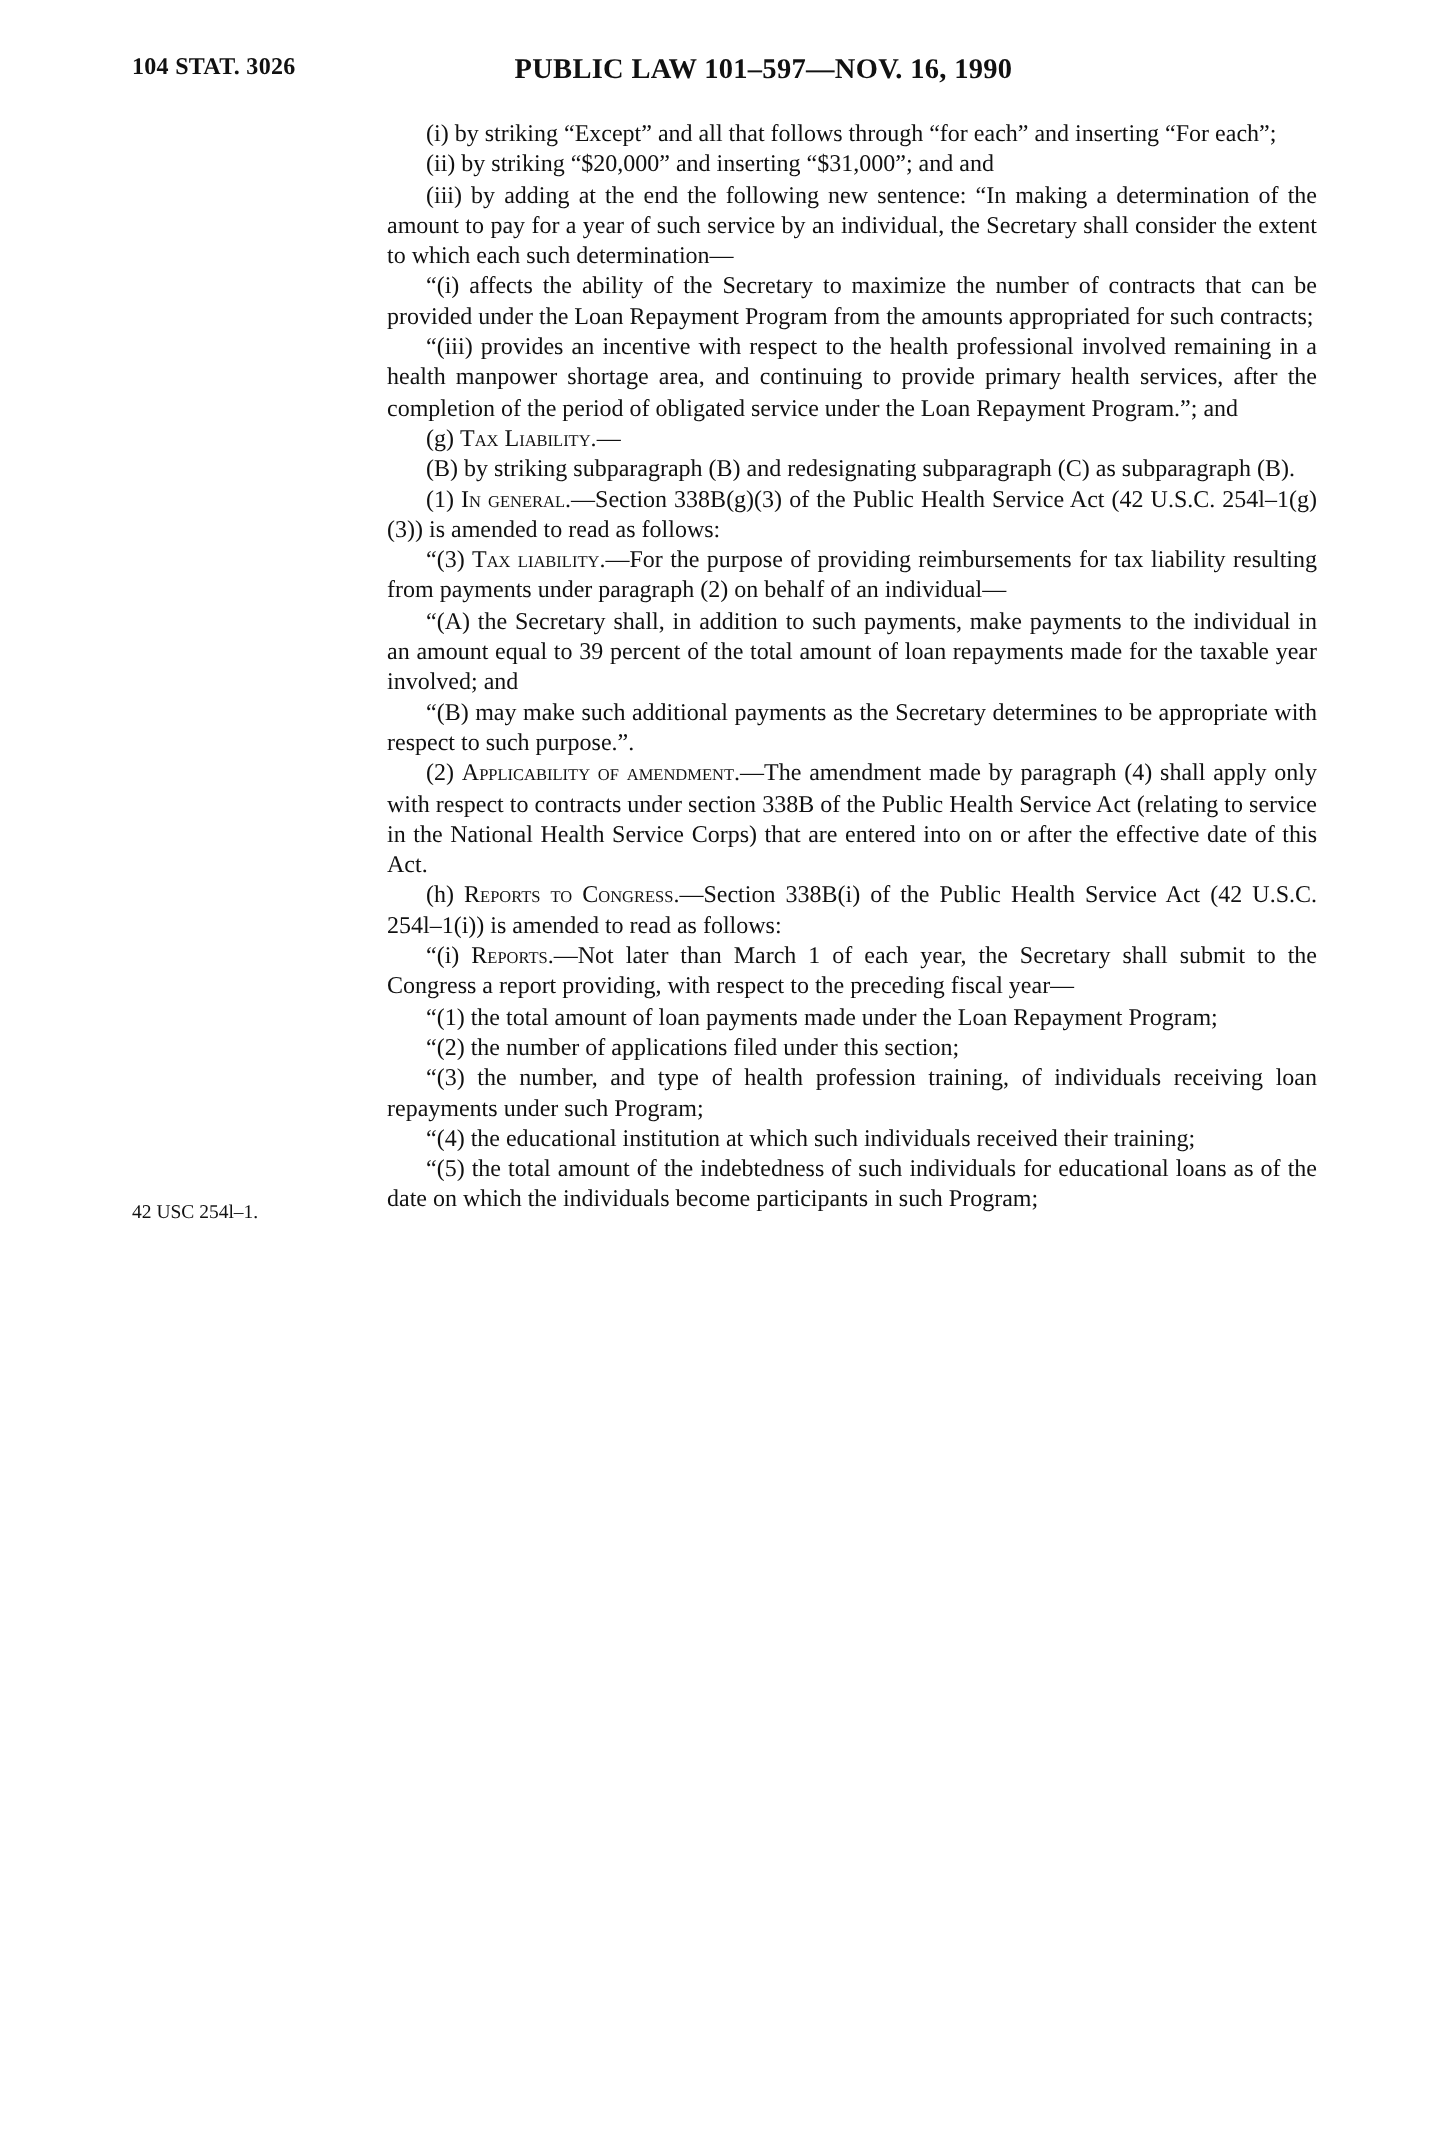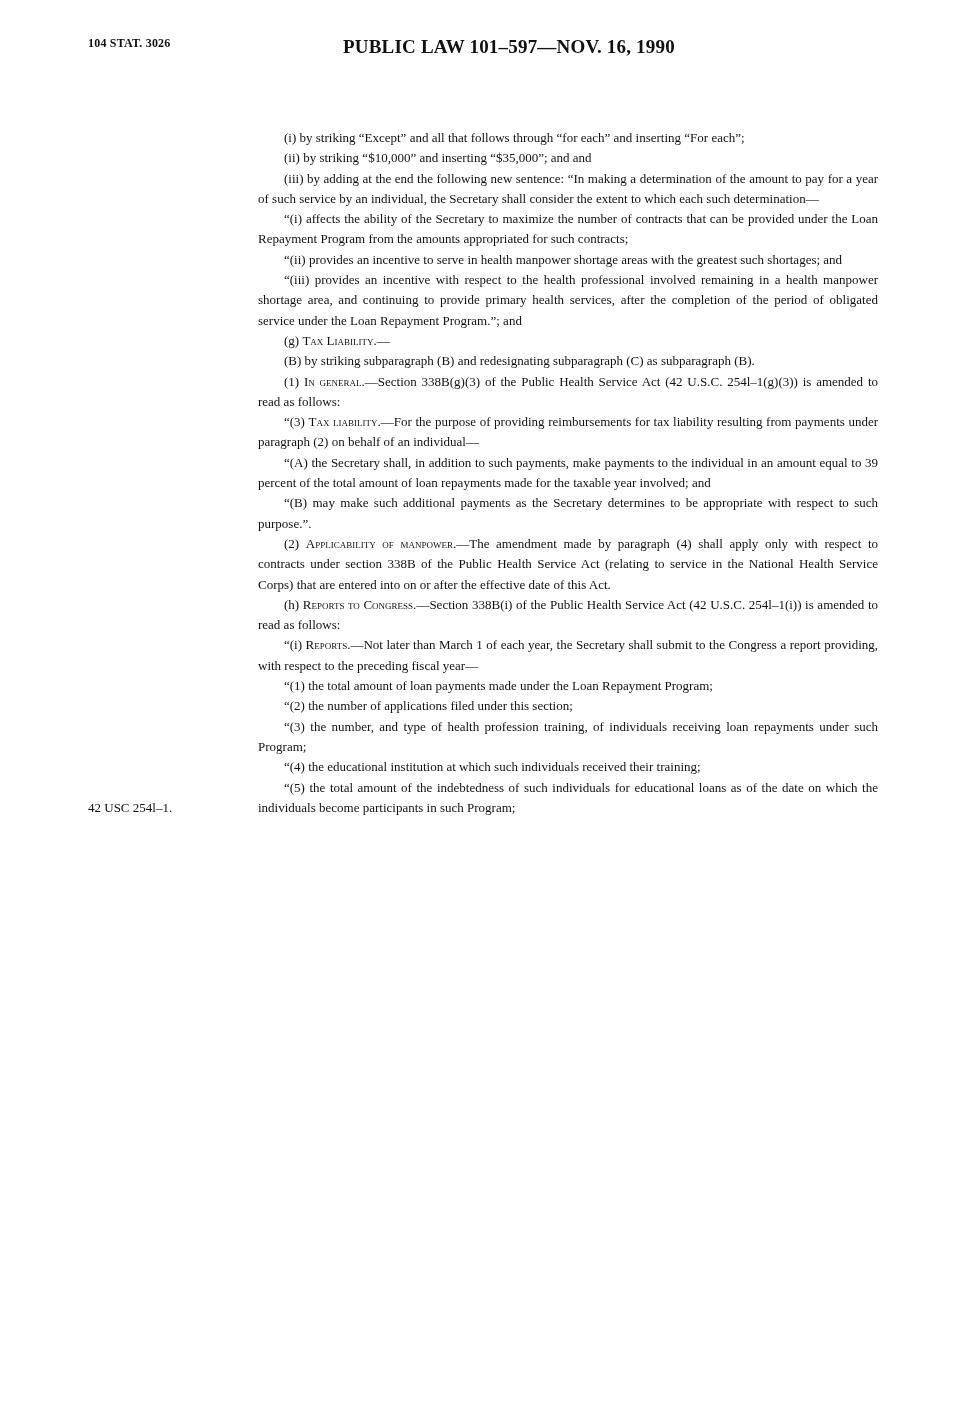--- a/index.html
+++ b/index.html
@@ -29,21 +29,21 @@
     width: 790px;
     height: 24px;
     font-size: 17.5px;
     letter-spacing: 0.2px;
   }
   .runhead .stat {
     position: absolute;
     left: 0;
     top: 0;
     font-weight: bold;
-    font-size: 12px;
+    font-size: 16px;
     white-space: nowrap;
   }
   .runhead .title {
     position: absolute;
     left: 255px;
     top: 0;
     font-weight: bold;
     font-size: 19px;
     white-space: nowrap;
   }
@@ -55,24 +55,23 @@
     width: 175px;
     font-size: 13px;
     line-height: 1.25;
   }
   
   .body-col {
     position: absolute;
     left: 258px;
     top: 80px;
     width: 620px;
-    font-size: 13px;
+    font-size: 16px;
     line-height: 20.3px;
     text-align: justify;
-    margin-top: 48px;
   }
   .body-col p {
     margin: 0;
     text-align: justify;
     text-justify: inter-word;
   }
   .ind1 { text-indent: 26px; }
   .hang-a { margin-left: 0px; }
   .hang-b { margin-left: 40px; }
   .hang-c { margin-left: 56px; }
@@ -91,37 +90,36 @@
   <div class="runhead">
     <span class="stat">104 STAT. 3026</span>
     <span class="title">PUBLIC LAW 101–597—NOV. 16, 1990</span>
   </div>
 
   <div class="sidenote">42 USC 254l–1.</div>
 
   <div class="body-col">
 
     <p class="ind1 hang-b">(i) by striking “Except” and all that follows through “for each” and inserting “For each”;</p>
-    <p class="ind1 hang-b">(ii) by striking “$10,000” and inserting “$35,000”; and and</p>
+    <p class="ind1 hang-b">(ii) by striking “$20,000” and inserting “$31,000”; and and</p>
     <p class="ind1 hang-b">(iii) by adding at the end the following new sentence: “In making a determination of the amount to pay for a year of such service by an individual, the Secretary shall consider the extent to which each such determination—</p>
     <p class="ind1 hang-c">“(i) affects the ability of the Secretary to maximize the number of contracts that can be provided under the Loan Repayment Program from the amounts appropriated for such contracts;</p>
-    <p class="ind1 hang-c">“(ii) provides an incentive to serve in health manpower shortage areas with the greatest such shortages; and</p>
     <p class="ind1 hang-c">“(iii) provides an incentive with respect to the health professional involved remaining in a health manpower shortage area, and continuing to provide primary health services, after the completion of the period of obligated service under the Loan Repayment Program.”; and</p>
     <p class="ind1 hang-e nojust"><span>(g) </span><span class="sc">Tax Liability.</span><span>—</span></p>
 
     <p class="ind1 hang-b">(B) by striking subparagraph (B) and redesignating subparagraph (C) as subparagraph (B).</p>
 
     <p class="ind1 hang-d"><span>(1) </span><span class="sc">In general.</span><span>—Section 338B(g)(3) of the Public Health Service Act (42 U.S.C. 254l–1(g)(3)) is amended to read as follows:</span></p>
 
     <p class="ind1 hang-d"><span>“(3) </span><span class="sc">Tax liability.</span><span>—For the purpose of providing reimbursements for tax liability resulting from payments under paragraph (2) on behalf of an individual—</span></p>
 
     <p class="ind1 hang-b">“(A) the Secretary shall, in addition to such payments, make payments to the individual in an amount equal to 39 percent of the total amount of loan repayments made for the taxable year involved; and</p>
     <p class="ind1 hang-b">“(B) may make such additional payments as the Secretary determines to be appropriate with respect to such purpose.”.</p>
 
-    <p class="ind1 hang-d"><span>(2) </span><span class="sc">Applicability of manpower.</span><span>—The amendment made by paragraph (4) shall apply only with respect to contracts under section 338B of the Public Health Service Act (relating to service in the National Health Service Corps) that are entered into on or after the effective date of this Act.</span></p>
+    <p class="ind1 hang-d"><span>(2) </span><span class="sc">Applicability of amendment.</span><span>—The amendment made by paragraph (4) shall apply only with respect to contracts under section 338B of the Public Health Service Act (relating to service in the National Health Service Corps) that are entered into on or after the effective date of this Act.</span></p>
 
     <p class="ind1 hang-a"><span>(h) </span><span class="sc">Reports to Congress.</span><span>—Section 338B(i) of the Public Health Service Act (42 U.S.C. 254l–1(i)) is amended to read as follows:</span></p>
 
     <p class="ind1 hang-a"><span>“(i) </span><span class="sc">Reports.</span><span>—Not later than March 1 of each year, the Secretary shall submit to the Congress a report providing, with respect to the preceding fiscal year—</span></p>
 
     <p class="ind1 hang-d">“(1) the total amount of loan payments made under the Loan Repayment Program;</p>
     <p class="ind1 hang-d">“(2) the number of applications filed under this section;</p>
     <p class="ind1 hang-d">“(3) the number, and type of health profession training, of individuals receiving loan repayments under such Program;</p>
     <p class="ind1 hang-d">“(4) the educational institution at which such individuals received their training;</p>
     <p class="ind1 hang-d">“(5) the total amount of the indebtedness of such individuals for educational loans as of the date on which the individuals become participants in such Program;</p>

